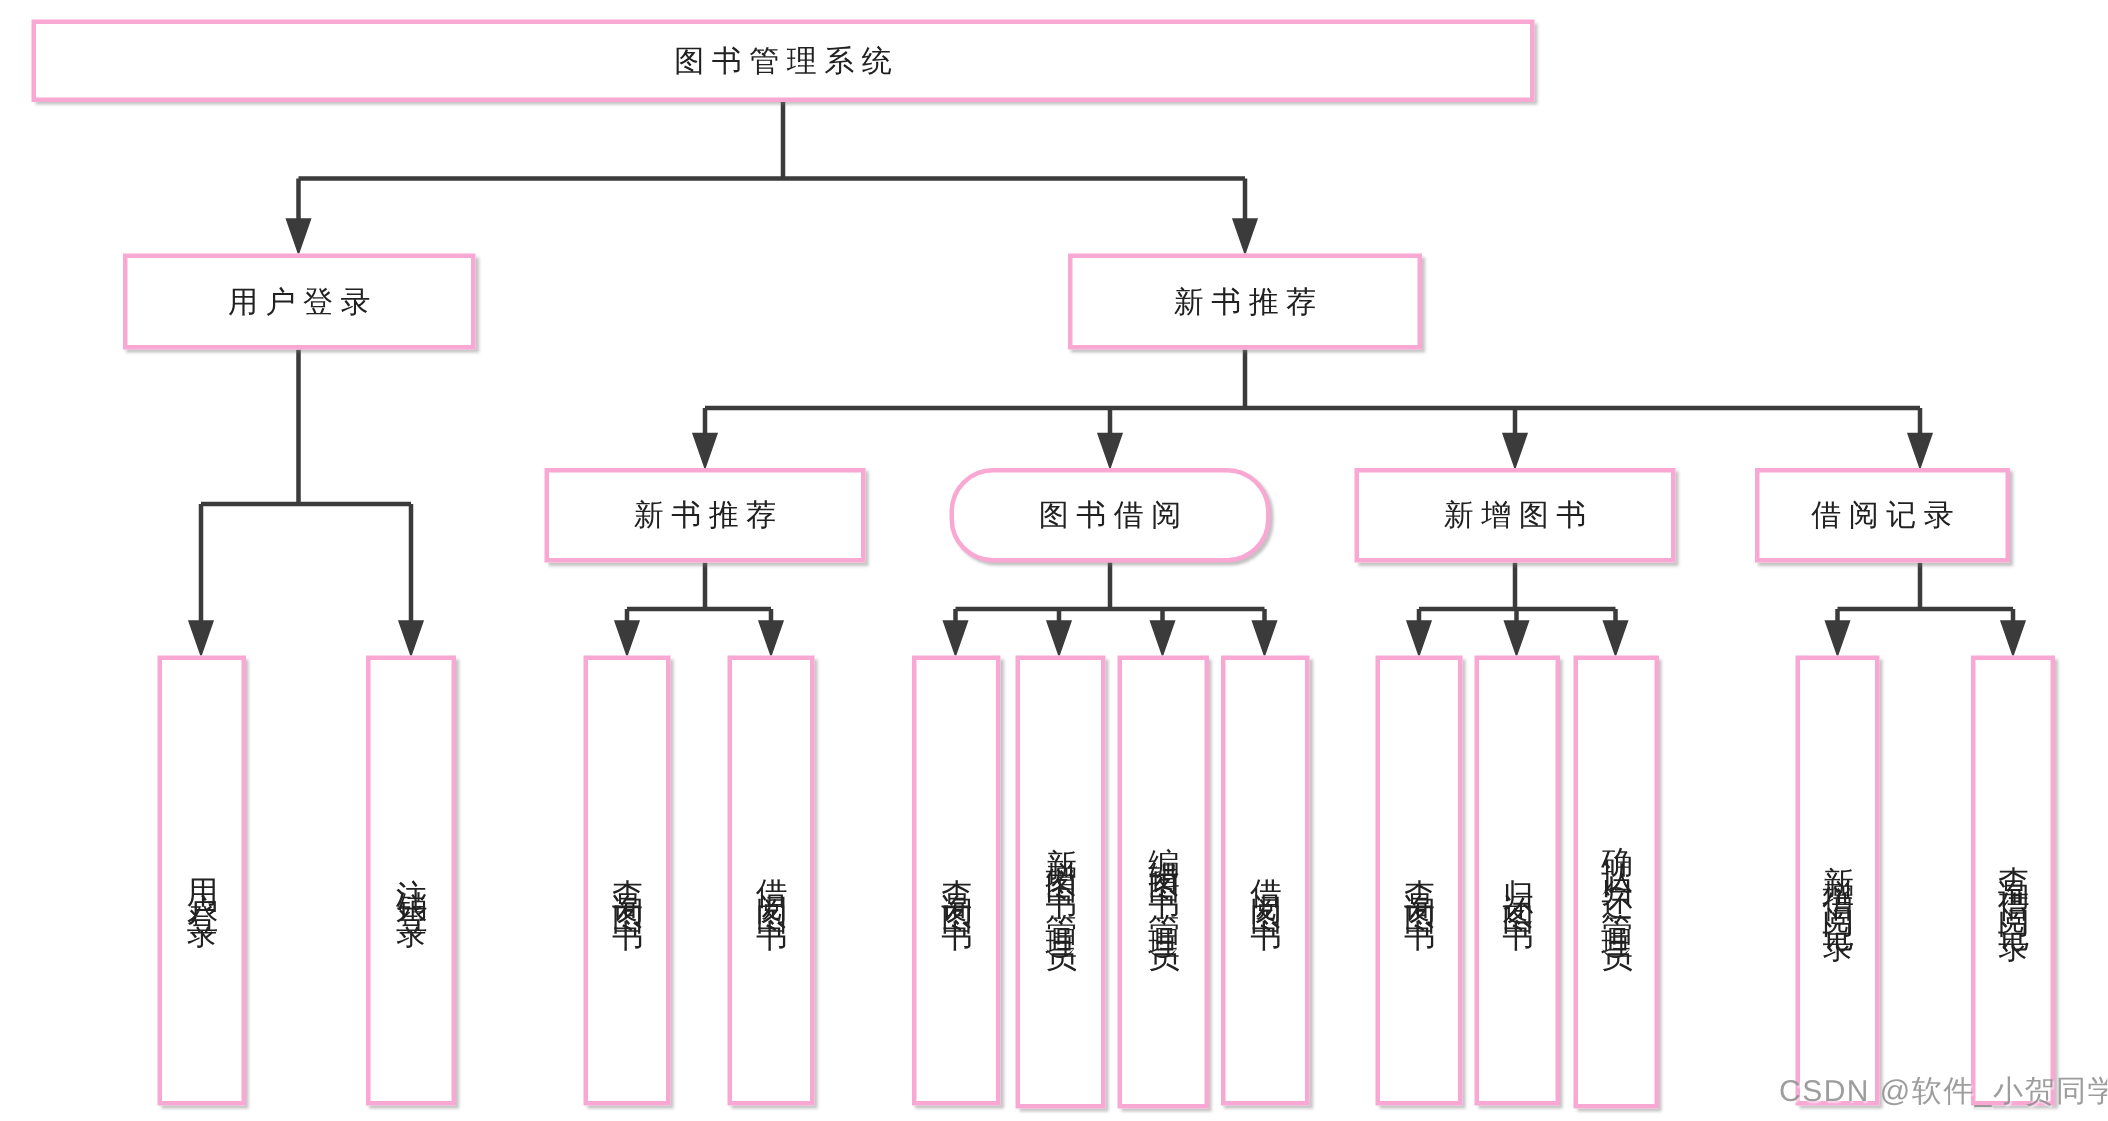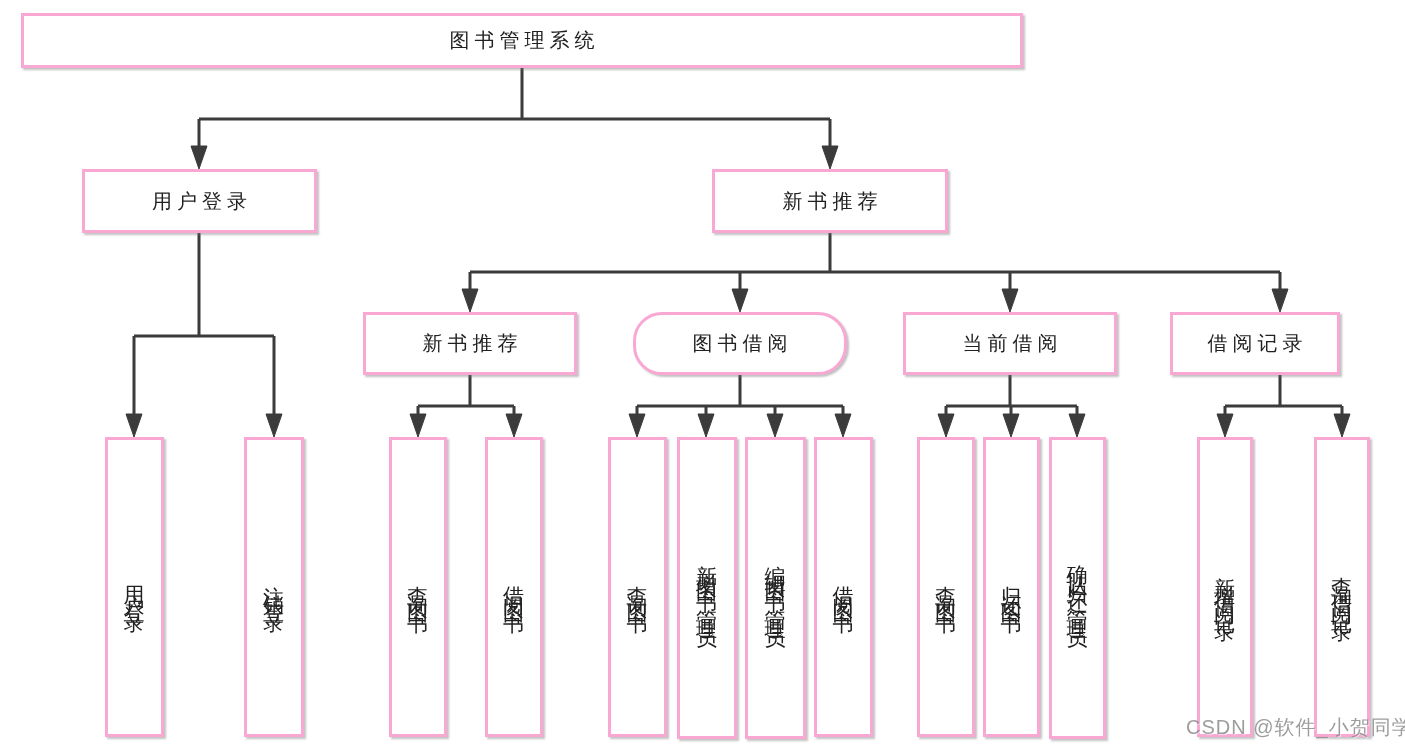--- a/index.html
+++ b/index.html
@@ -122,21 +122,21 @@
     <span>新书推荐</span>
   </div>
 
   <div class="box box-h" style="left:363px; top:312px; width:214px; height:63px;text-align:right;">
     <span>新书推荐</span>
   </div>
   <div class="box box-h" style="left:633px; top:312px; width:214px; height:63px;border-radius:29px;">
     <span>图书借阅</span>
   </div>
   <div class="box box-h" style="left:903px; top:312px; width:214px; height:63px;">
-    <span>当前借阅</span>
+    <span>新增图书</span>
   </div>
   <div class="box box-h" style="left:1170px; top:312px; width:170px; height:63px;">
     <span>借阅记录</span>
   </div>
 
   <div class="box box-v" style="left:105px; top:437px; width:59px; height:300px;">
     <span class="vtext">用户登录</span>
   </div>
   <div class="box box-v" style="left:244px; top:437px; width:60px; height:300px;">
     <span class="vtext">注销登录</span>

